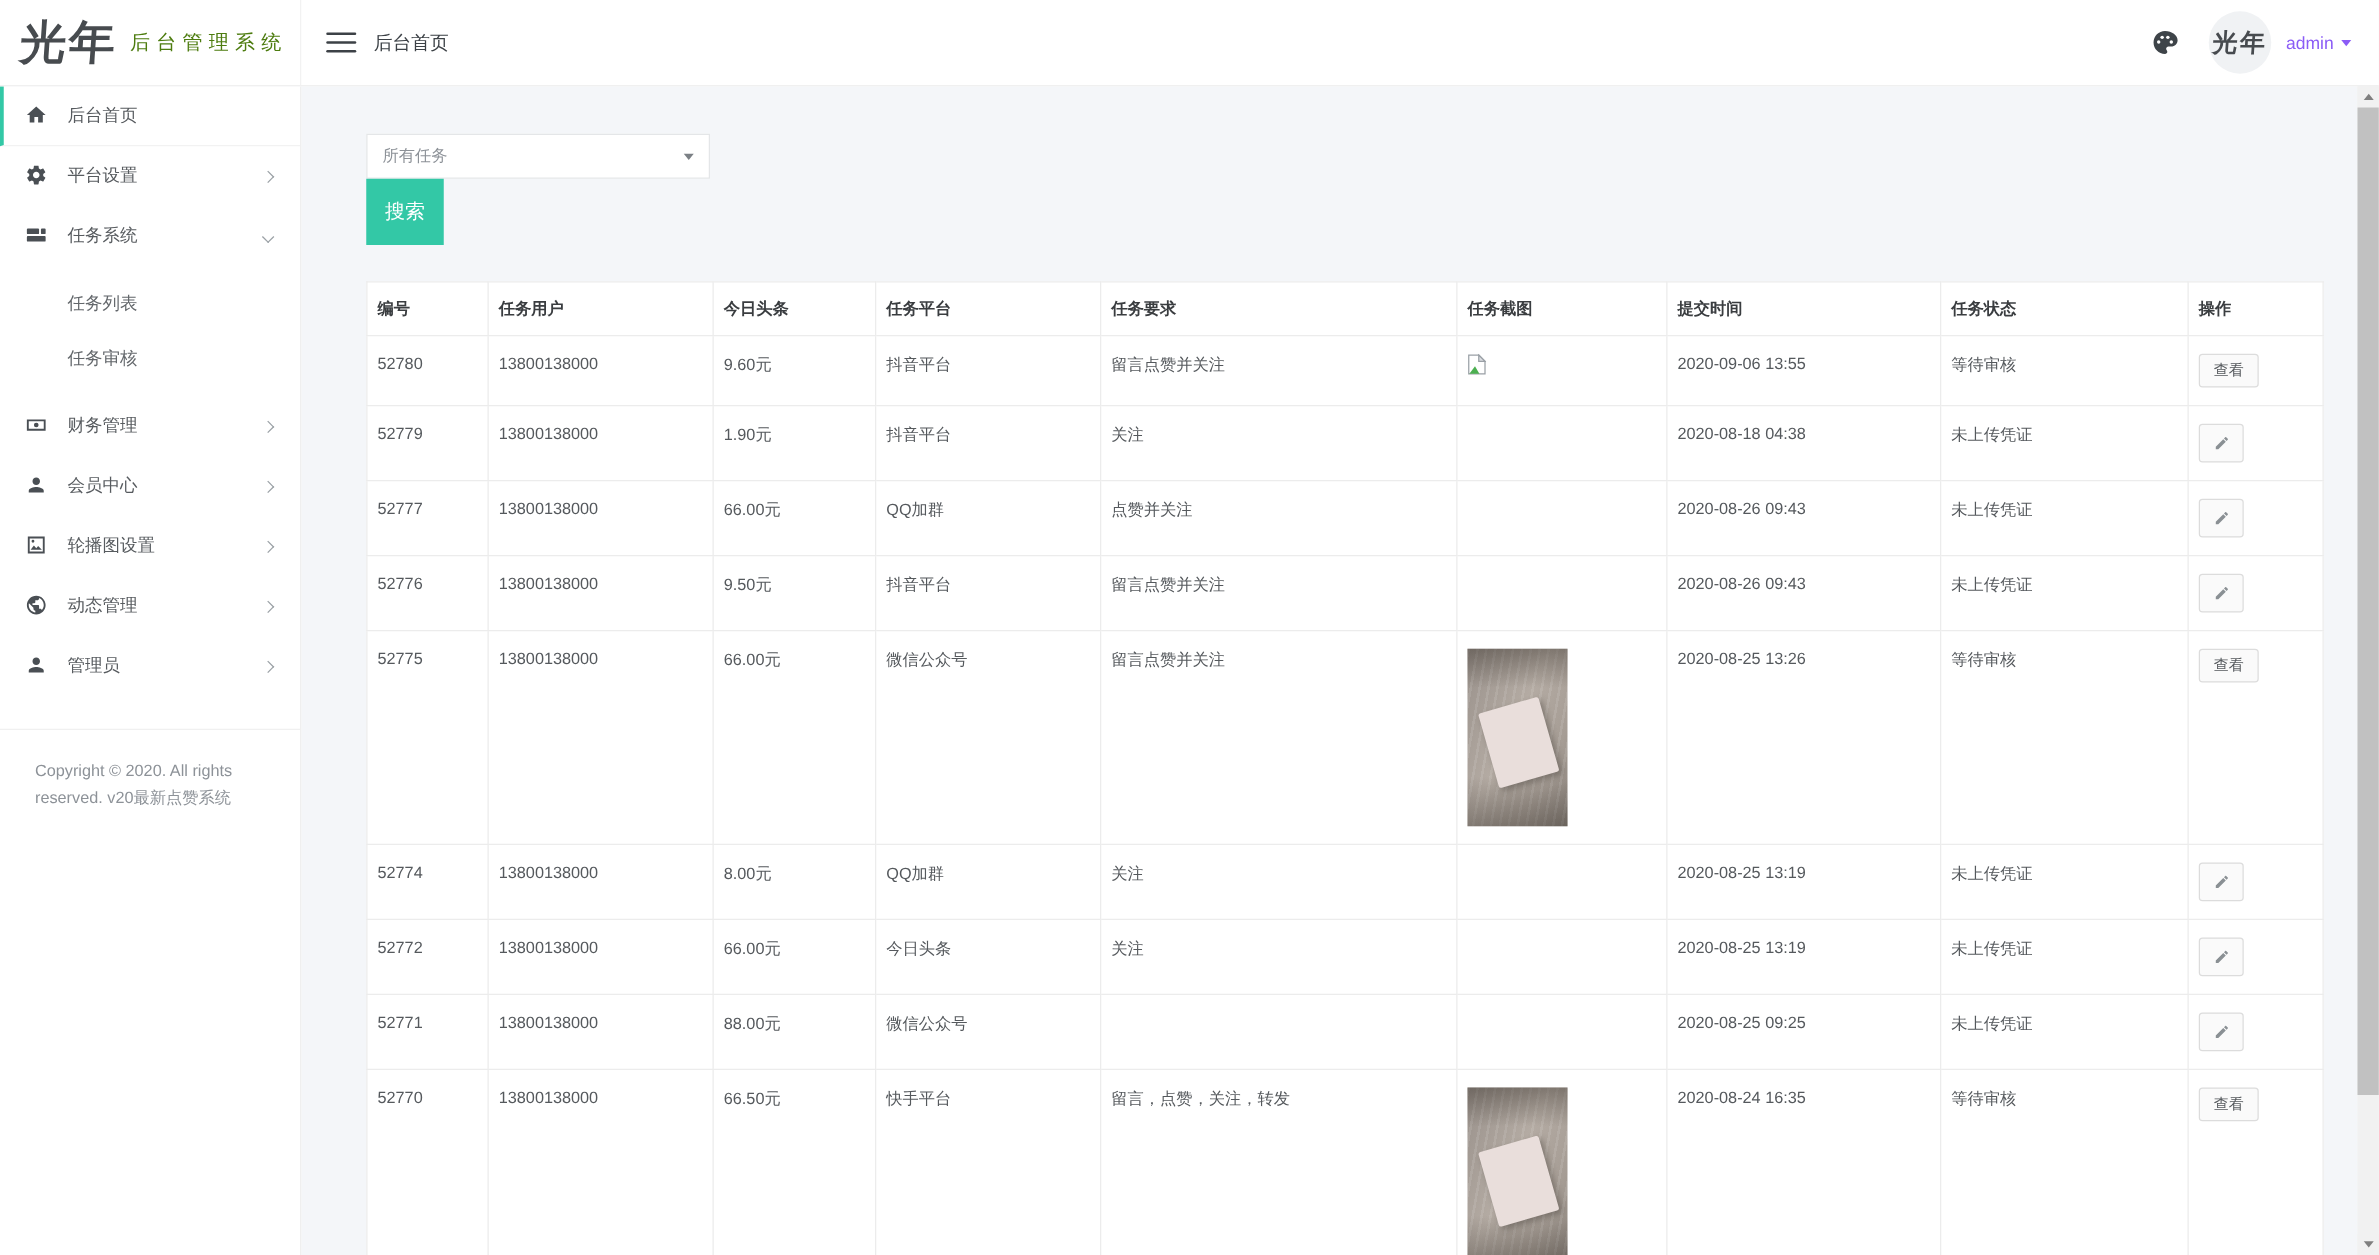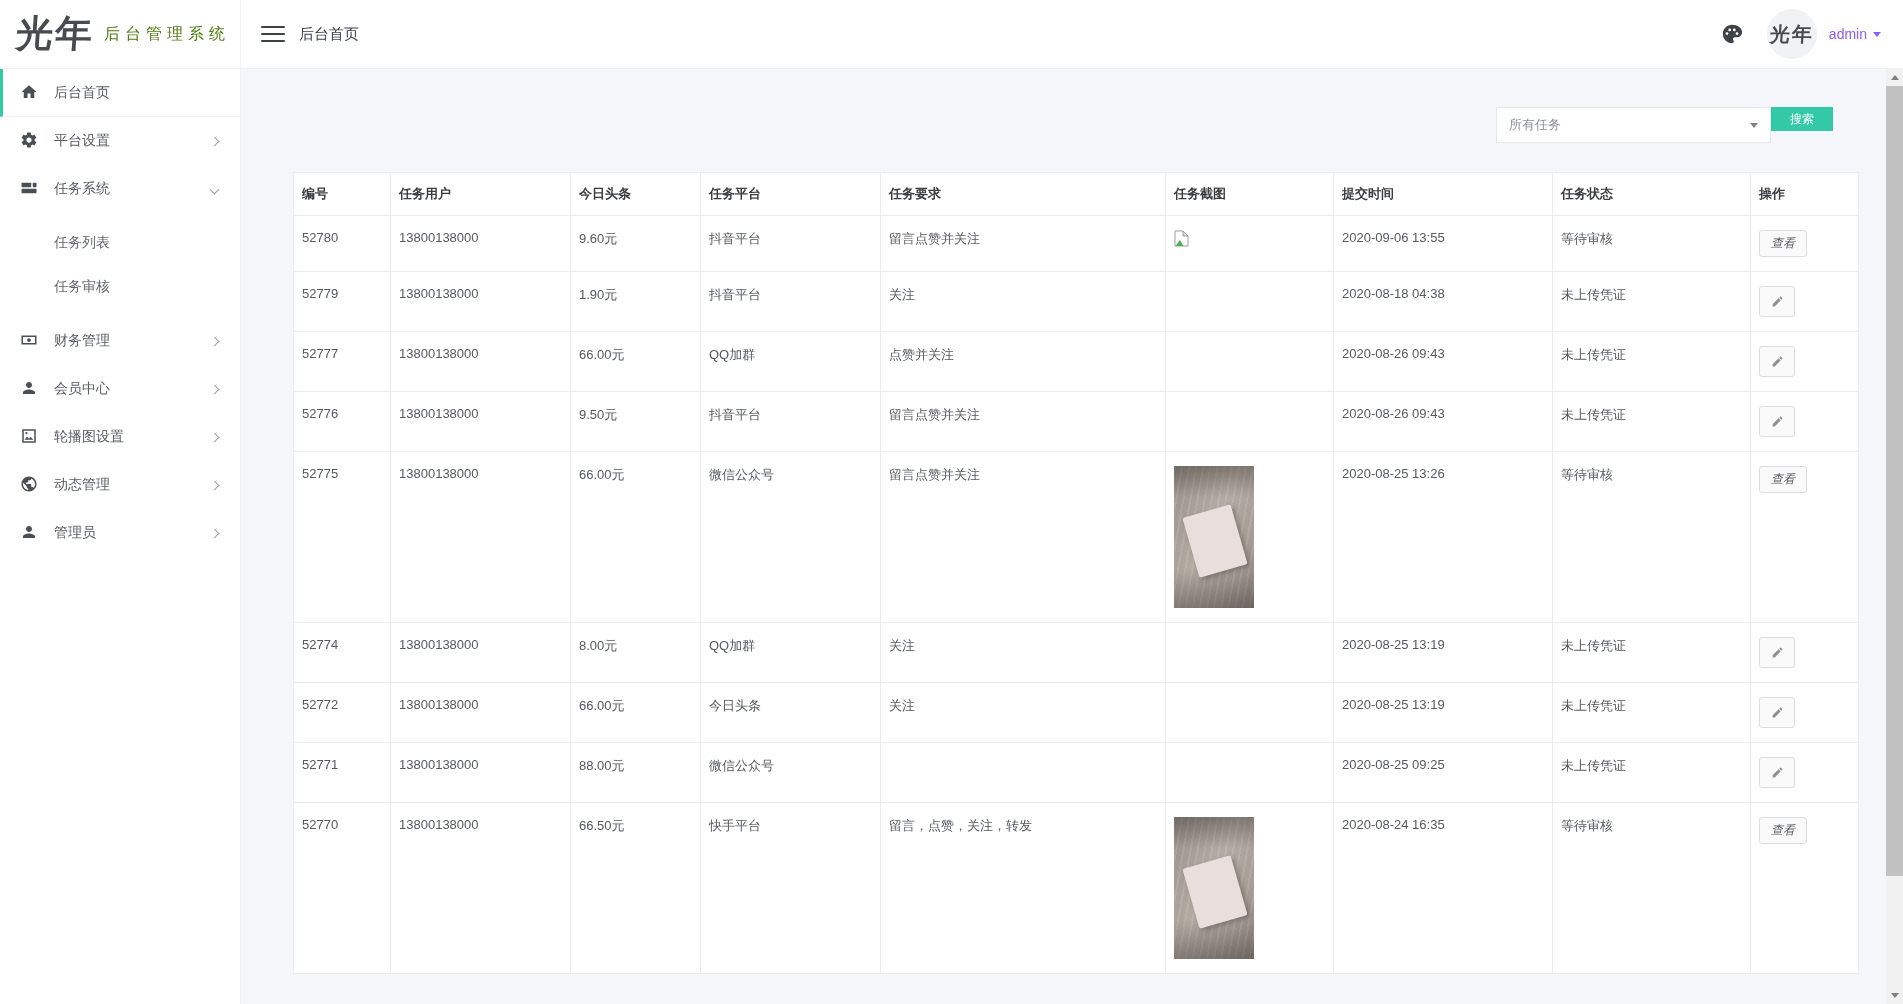--- a/index.html
+++ b/index.html
@@ -41,47 +41,47 @@
   .chev.down { transform:rotate(135deg); }
   .submenu { padding:8px 0;font-family:Liberation Serif, serif; }
   .sub-item { height:44px; display:flex; align-items:center; padding-left:54px; font-size:14px;
     color:#63676b; cursor:pointer; }
   .copyright { margin:26px 0 0; border-top:1px solid #f0f0f0; padding:22px 28px 0;
     font-size:13px; color:#8d9298; line-height:1.65; }
 
   
   .main { position:absolute; left:241px; top:69px; right:17px; bottom:0; background:#f4f6f9;
     overflow:hidden; padding:38px 0 0 52px; }
-  .toolbar { width:1540px; display:flex; justify-content:flex-end; margin-bottom:29px; }
+  .toolbar { width:1540px; display:flex; margin-bottom:29px;flex-direction:column; }
   .select { width:275px; height:36px; background:#fff; border:1px solid #e4e6e8; display:flex;
     align-items:center; padding:0 12px; cursor:pointer; }
   .select-value { font-size:13px; color:#8d9298; flex:1; }
   .select-caret { width:0; height:0; border-left:4px solid transparent; border-right:4px solid transparent;
     border-top:5px solid #7b8085; }
-  .search-btn { width:62px; height:24px; background:#33c8a6; color:#fff; border:none; font-size:12px;
+  .search-btn { width:62px; height:53px; background:#33c8a6; color:#fff; border:none; font-size:16px;
     cursor:pointer; font-family:inherit; }
 
   table { width:1540px; border-collapse:collapse; background:#fff; table-layout:fixed; }
   th,td { border:1px solid #ececec; text-align:left; vertical-align:top; padding:14px 8px;
     font-size:13px; overflow:hidden; }
   th { color:#3a3d40; font-weight:bold; padding:12px 8px; background:#fff; }
   td { color:#55595d; }
   .c1{width:97px}.c2{width:180px}.c3{width:130px}.c4{width:180px}.c5{width:285px}
   .c6{width:168px}.c7{width:219px}.c8{width:198px}.c9{width:108px}
 
   .photo { width:80px; height:142px; position:relative; overflow:hidden; cursor:pointer;
     background:
       linear-gradient(180deg, rgba(62,55,48,.45), rgba(62,55,48,0) 22%, rgba(62,55,48,0) 72%, rgba(52,46,40,.40)),
       repeating-linear-gradient(100deg, rgba(255,255,255,.10) 0 2px, rgba(0,0,0,0) 2px 7px),
       linear-gradient(115deg,#98908a,#b4aba3 45%,#a69d95 75%,#8e867f); }
   .photo .card { position:absolute; left:16px; top:44px; width:50px; height:62px; background:#e9dedb;
     transform:rotate(-16deg); border-radius:2px; box-shadow:2px 3px 5px rgba(40,35,30,.35); }
 
   .btn-view { display:inline-block; padding:4px 11px; font-size:12px; color:#55595d; background:#fafafa;
-    border:1px solid #dcdcdc; border-radius:3px; cursor:pointer; font-family:inherit;font-style:italic; }
+    border:1px solid #dcdcdc; border-radius:3px; cursor:pointer; font-family:inherit; }
   .btn-edit { display:inline-flex; align-items:center; justify-content:center; width:36px; height:31px;
     background:#fafafa; border:1px solid #dcdcdc; border-radius:3px; cursor:pointer; }
   .btn-edit svg { width:13px; height:13px; fill:#8a9094; }
   .broken-img svg { width:15px; height:17px; }
 
   
   .scrollbar { position:absolute; right:0; top:69px; bottom:0; width:17px; background:#f1f1f1; z-index:6; }
   .sb-btn { position:absolute; left:0; width:17px; height:17px; background:#f1f1f1; cursor:pointer; }
   .sb-btn.up { top:0; } .sb-btn.down { bottom:0; }
   .sb-btn i { position:absolute; left:4.5px; width:0; height:0; border-left:4px solid transparent;
@@ -181,20 +181,21 @@
         <span class="chev right"></span>
       </div>
       <div class="side-item">
         <span class="s-icon"><svg viewBox="0 0 24 24">
             <path d="M12 12c2.2 0 4-1.8 4-4s-1.8-4-4-4-4 1.8-4 4 1.8 4 4 4zm0 2c-2.7 0-8 1.3-8 4v2h16v-2c0-2.7-5.3-4-8-4z"></path>
           </svg></span>
         <span class="s-label">管理员</span>
         <span class="chev right"></span>
       </div>
     </nav>
+  <div class="copyright">Copyright © 2020. All rights reserved. v20最新点赞系统</div>
 </div>
 
 <div class="main">
   <div class="toolbar">
     <div class="select">
       <span class="select-value">所有任务</span>
       <span class="select-caret"></span>
     </div>
     <button class="search-btn">搜索</button>
   </div>

